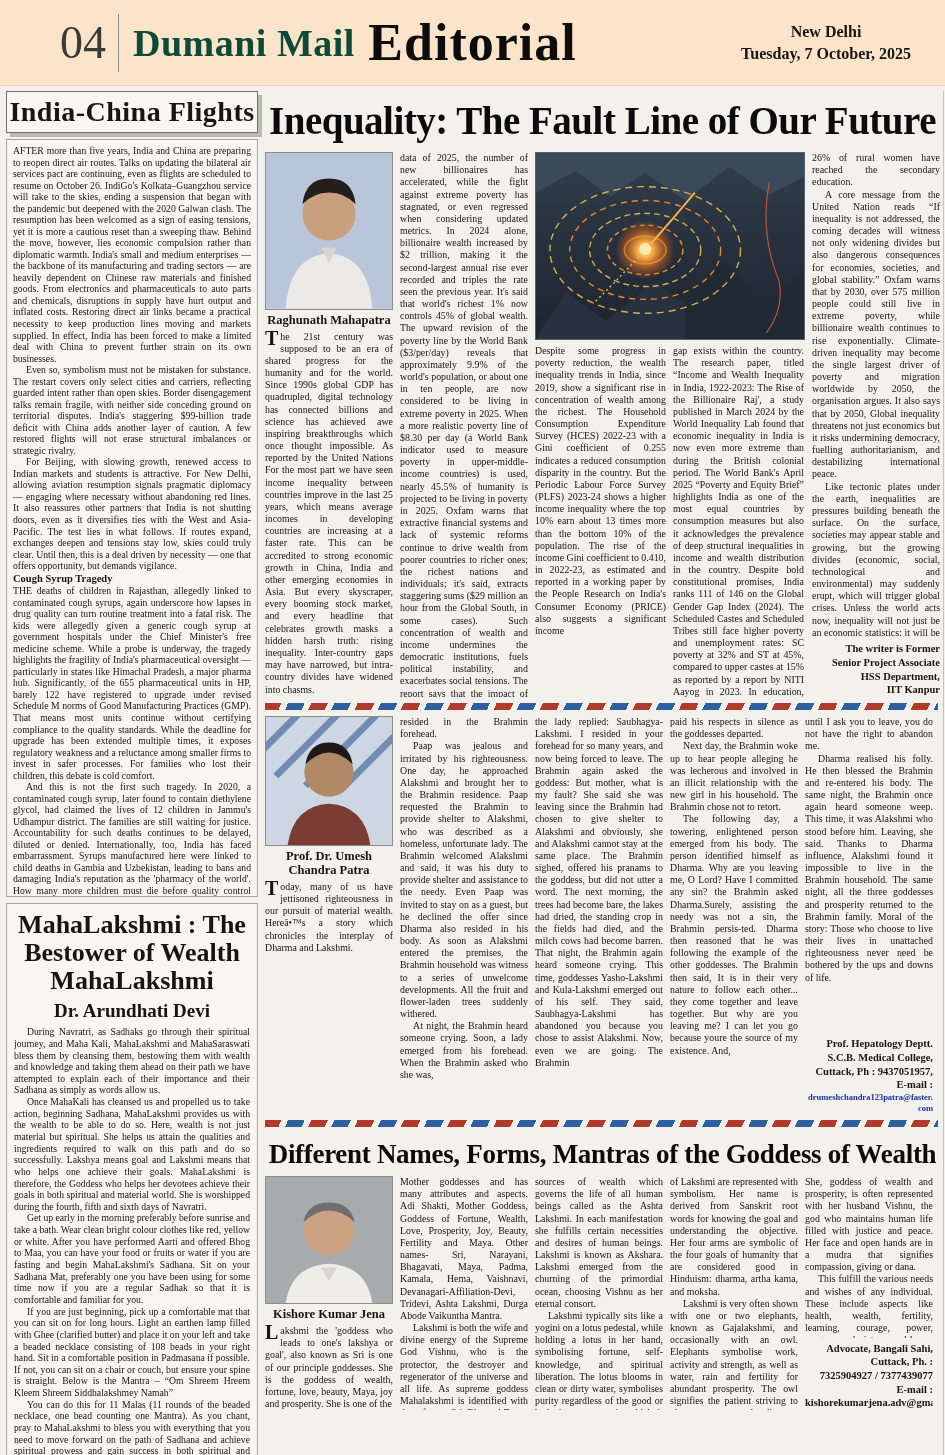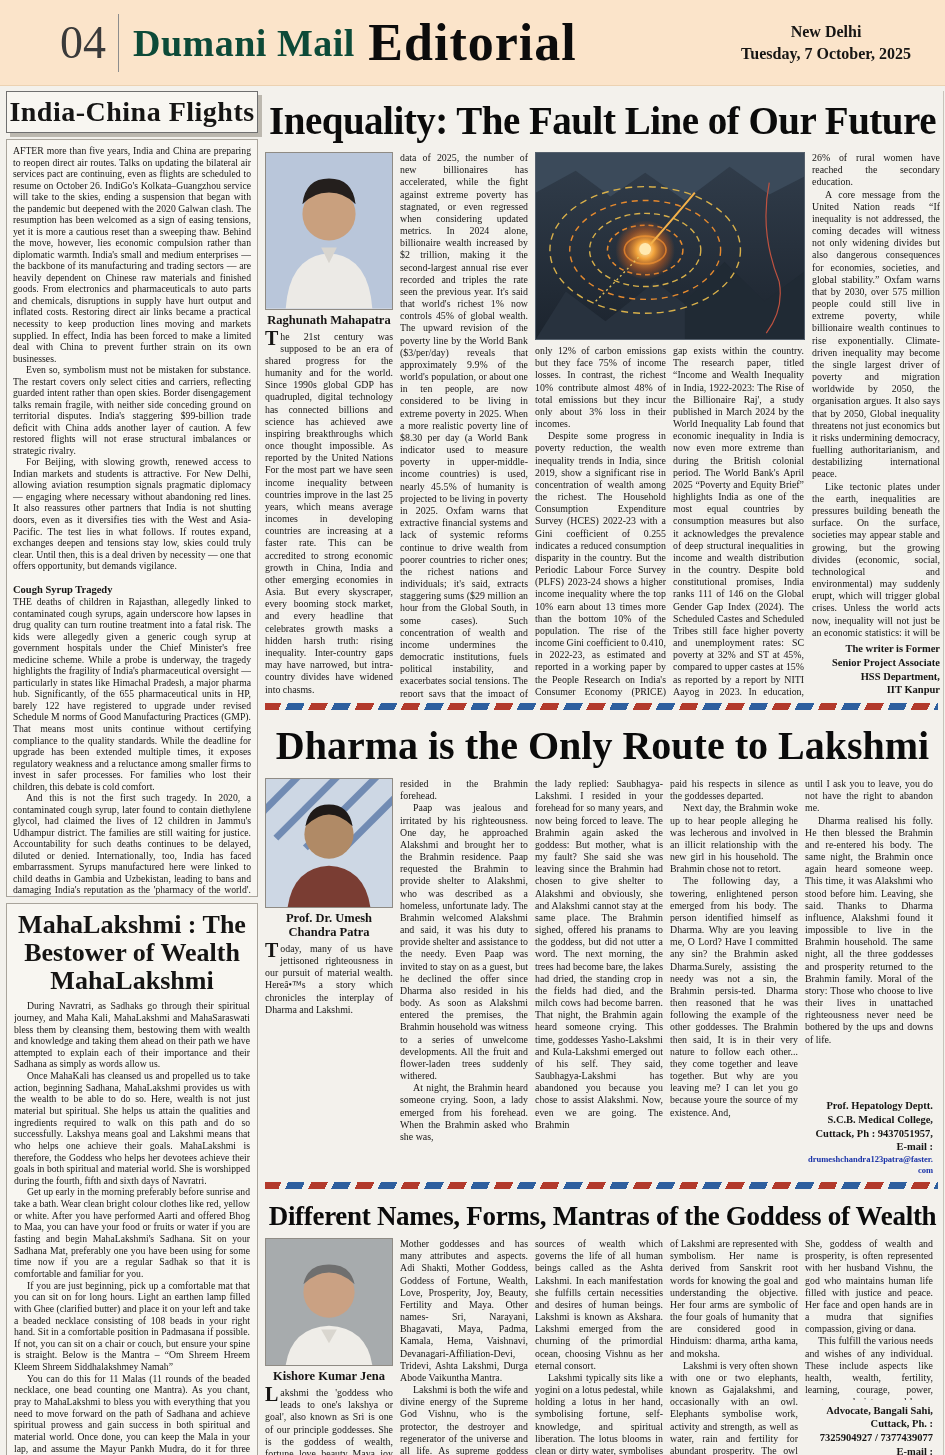--- a/index.html
+++ b/index.html
@@ -30,21 +30,21 @@
   .flights-title-box {
     border:1px solid #6f6f6f; box-shadow:4px 4px 0 #bcb8af; background:#f8f6f1;
     text-align:center; font-size:28px; font-weight:bold; padding:4px 2px; letter-spacing:.5px;
   }
   .flights-body {
     border:1px solid #a9a49b; background:#f8f6f1; padding:5px 6px;
     font-size:9.7px; line-height:1.19; text-align:justify; height:758px; overflow:hidden;
   }
   .jtext p { margin:0; text-indent:13px; }
   .jtext p:first-child { text-indent:0; }
-  .subhead { font-weight:bold; font-size:10.5px; margin:12px 0 0; }
+  .subhead { font-weight:bold; font-size:10.5px; margin:1px 0 0; }
   .maha-box {
     border:1px solid #a9a49b; background:#f8f6f1; padding:4px 7px;
     flex:1; display:flex; flex-direction:column; overflow:hidden;
   }
   .maha-title { font-size:26px; font-weight:bold; text-align:center; line-height:1.08; padding:3px 0 5px; }
   .maha-author { font-size:19px; font-weight:bold; text-align:center; padding-bottom:4px; }
   .maha-paras { flex:1; overflow:hidden; font-size:9.7px; line-height:1.2; text-align:justify; }
   .maha-paras p { text-indent:13px !important; }
   .maha-signoff { font-size:10px; line-height:1.2; padding-top:2px; }
   .maha-contact { font-weight:bold; text-align:right; font-size:11.5px; padding:3px 2px 4px; }
@@ -104,20 +104,21 @@
         </div>
       <div class="subhead">Cough Syrup Tragedy</div>
       <div class="jtext">
           <p>THE deaths of children in Rajasthan, allegedly linked to contaminated cough syrups, again underscore how lapses in drug quality can turn routine treatment into a fatal risk. The kids were allegedly given a generic cough syrup at government hospitals under the Chief Minister's free medicine scheme. While a probe is underway, the tragedy highlights the fragility of India's pharmaceutical oversight — particularly in states like Himachal Pradesh, a major pharma hub. Significantly, of the 655 pharmaceutical units in HP, barely 122 have registered to upgrade under revised Schedule M norms of Good Manufacturing Practices (GMP). That means most units continue without certifying compliance to the quality standards. While the deadline for upgrade has been extended multiple times, it exposes regulatory weakness and a reluctance among smaller firms to invest in safer processes. For families who lost their children, this debate is cold comfort.</p>
           <p>And this is not the first such tragedy. In 2020, a contaminated cough syrup, later found to contain diethylene glycol, had claimed the lives of 12 children in Jammu's Udhampur district. The families are still waiting for justice. Accountability for such deaths continues to be delayed, diluted or denied. Internationally, too, India has faced embarrassment. Syrups manufactured here were linked to child deaths in Gambia and Uzbekistan, leading to bans and damaging India's reputation as the 'pharmacy of the world'. How many more children must die before quality control moves from paper to practice?</p>
         </div>
     </div>
 
     <div class="maha-box">
       <div class="maha-title">MahaLakshmi : The Bestower of Wealth MahaLakshmi</div>
+      <div class="maha-author">Dr. Arundhati Devi</div>
       <div class="maha-paras jtext">
           <p>During Navratri, as Sadhaks go through their spiritual journey, and Maha Kali, MahaLakshmi and MahaSaraswati bless them by cleansing them, bestowing them with wealth and knowledge and taking them ahead on their path we have attempted to explain each of their importance and their Sadhana as simply as words allow us.</p>
           <p>Once MahaKali has cleansed us and propelled us to take action, beginning Sadhana, MahaLakshmi provides us with the wealth to be able to do so. Here, wealth is not just material but spiritual. She helps us attain the qualities and ingredients required to walk on this path and do so successfully. Lakshya means goal and Lakshmi means that who helps one achieve their goals. MahaLakshmi is therefore, the Goddess who helps her devotees achieve their goals in both spiritual and material world. She is worshipped during the fourth, fifth and sixth days of Navratri.</p>
           <p>Get up early in the morning preferably before sunrise and take a bath. Wear clean bright colour clothes like red, yellow or white. After you have performed Aarti and offered Bhog to Maa, you can have your food or fruits or water if you are fasting and begin MahaLakshmi's Sadhana. Sit on your Sadhana Mat, preferably one you have been using for some time now if you are a regular Sadhak so that it is comfortable and familiar for you.</p>
           <p>If you are just beginning, pick up a comfortable mat that you can sit on for long hours. Light an earthen lamp filled with Ghee (clarified butter) and place it on your left and take a beaded necklace consisting of 108 beads in your right hand. Sit in a comfortable position in Padmasana if possible. If not, you can sit on a chair or couch, but ensure your spine is straight. Below is the Mantra – “Om Shreem Hreem Kleem Shreem Siddhalakshmey Namah”</p>
           <p>You can do this for 11 Malas (11 rounds of the beaded necklace, one bead counting one Mantra). As you chant, pray to MahaLakshmi to bless you with everything that you need to move forward on the path of Sadhana and achieve spiritual prowess and gain success in both spiritual and material world. Once done, you can keep the Mala in your lap, and assume the Mayur Pankh Mudra, do it for three minutes and then open your eyes, thank Maa for all her blessings, thank your Ishta Deva*, Guru, and your parents.</p>
         </div>
       <div class="maha-signoff">Director &amp; Secretary, International Indencency Prevention Movement,</div>
       <div class="maha-contact">Odisa, Cuttack,  Mob. : 9937172810</div>
     </div>
@@ -174,21 +175,20 @@
             <ellipse cx="110" cy="98" rx="21" ry="14" fill="none" stroke="#f2a43c" stroke-width="1.6"></ellipse>
             <circle cx="110" cy="98" r="30" fill="url(#glow)"></circle>
             <path d="M160 40 Q135 70 112 96" stroke="#f3b14a" stroke-width="2" fill="none"></path>
             <path d="M110 98 Q90 120 60 150" stroke="#e6c35a" stroke-width="1.4" fill="none" stroke-dasharray="2 3"></path>
             <path d="M235 30 Q225 80 245 130 Q250 158 232 182" stroke="#bf5240" stroke-width="1.2" fill="none"></path>
             <circle cx="110" cy="97" r="6" fill="#ffe9b0"></circle>
           </svg>
         </div>
         <div class="mid-cols">
           <div class="mcol jtext">
-              <p>only 12% of carbon emissions but they face 75% of income losses. In contrast, the richest 10% contribute almost 48% of total emissions but they incur only about 3% loss in their incomes.</p>
               <p>Despite some progress in poverty reduction, the wealth inequality trends in India, since 2019, show a significant rise in concentration of wealth among the richest. The Household Consumption Expenditure Survey (HCES) 2022-23 with a Gini coefficient of 0.255 indicates a reduced consumption disparity in the country. But the Periodic Labour Force Survey (PLFS) 2023-24 shows a higher income inequality where the top 10% earn about 13 times more than the bottom 10% of the population. The rise of the income Gini coefficient to 0.410, in 2022-23, as estimated and reported in a working paper by the People Research on India's Consumer Economy (PRICE) also suggests a significant income</p>
             </div>
           <div class="mcol jtext">
               <p>gap exists within the country. The research paper, titled “Income and Wealth Inequality in India, 1922-2023: The Rise of the Billionaire Raj', a study published in March 2024 by the World Inequality Lab found that economic inequality in India is now even more extreme than during the British colonial period. The World Bank's April 2025 “Poverty and Equity Brief” highlights India as one of the most equal countries by consumption measures but also it acknowledges the prevalence of deep structural inequalities in income and wealth distribution in the country. Despite bold constitutional promises, India ranks 111 of 146 on the Global Gender Gap Index (2024). The Scheduled Castes and Scheduled Tribes still face higher poverty and unemployment rates: SC poverty at 32% and ST at 45%, compared to upper castes at 15% as reported by a report by NITI Aayog in 2023.  In education, while literacy exceeds 77%, only</p>
             </div>
         </div>
       </div>
       <div class="ncol">
         <div class="coltext jtext">
             <p>26% of rural women have reached the secondary education.</p>
@@ -199,21 +199,20 @@
             <p>The writer is Former</p>
             <p>Senior Project Associate</p>
             <p>HSS Department,</p>
             <p>IIT Kanpur</p>
           </div>
       </div>
     </div>
 
     <div class="airmail"></div>
 
-    <div class="headline h-dharma">Dharma is the Only Route to Lakshmi</div>
     <div class="cols dharma-body">
       <div class="ncol">
         <div class="photo-frame">
           <svg viewBox="0 0 128 130">
             <rect width="128" height="130" fill="#cdd7e4"></rect>
             <g stroke="#5b79a8" stroke-width="7" opacity="0.8">
               <line x1="-10" y1="40" x2="50" y2="-20"></line>
                 <line x1="10" y1="60" x2="80" y2="-10"></line>
               <line x1="40" y1="70" x2="120" y2="-10"></line>
                 <line x1="80" y1="70" x2="150" y2="0"></line>

